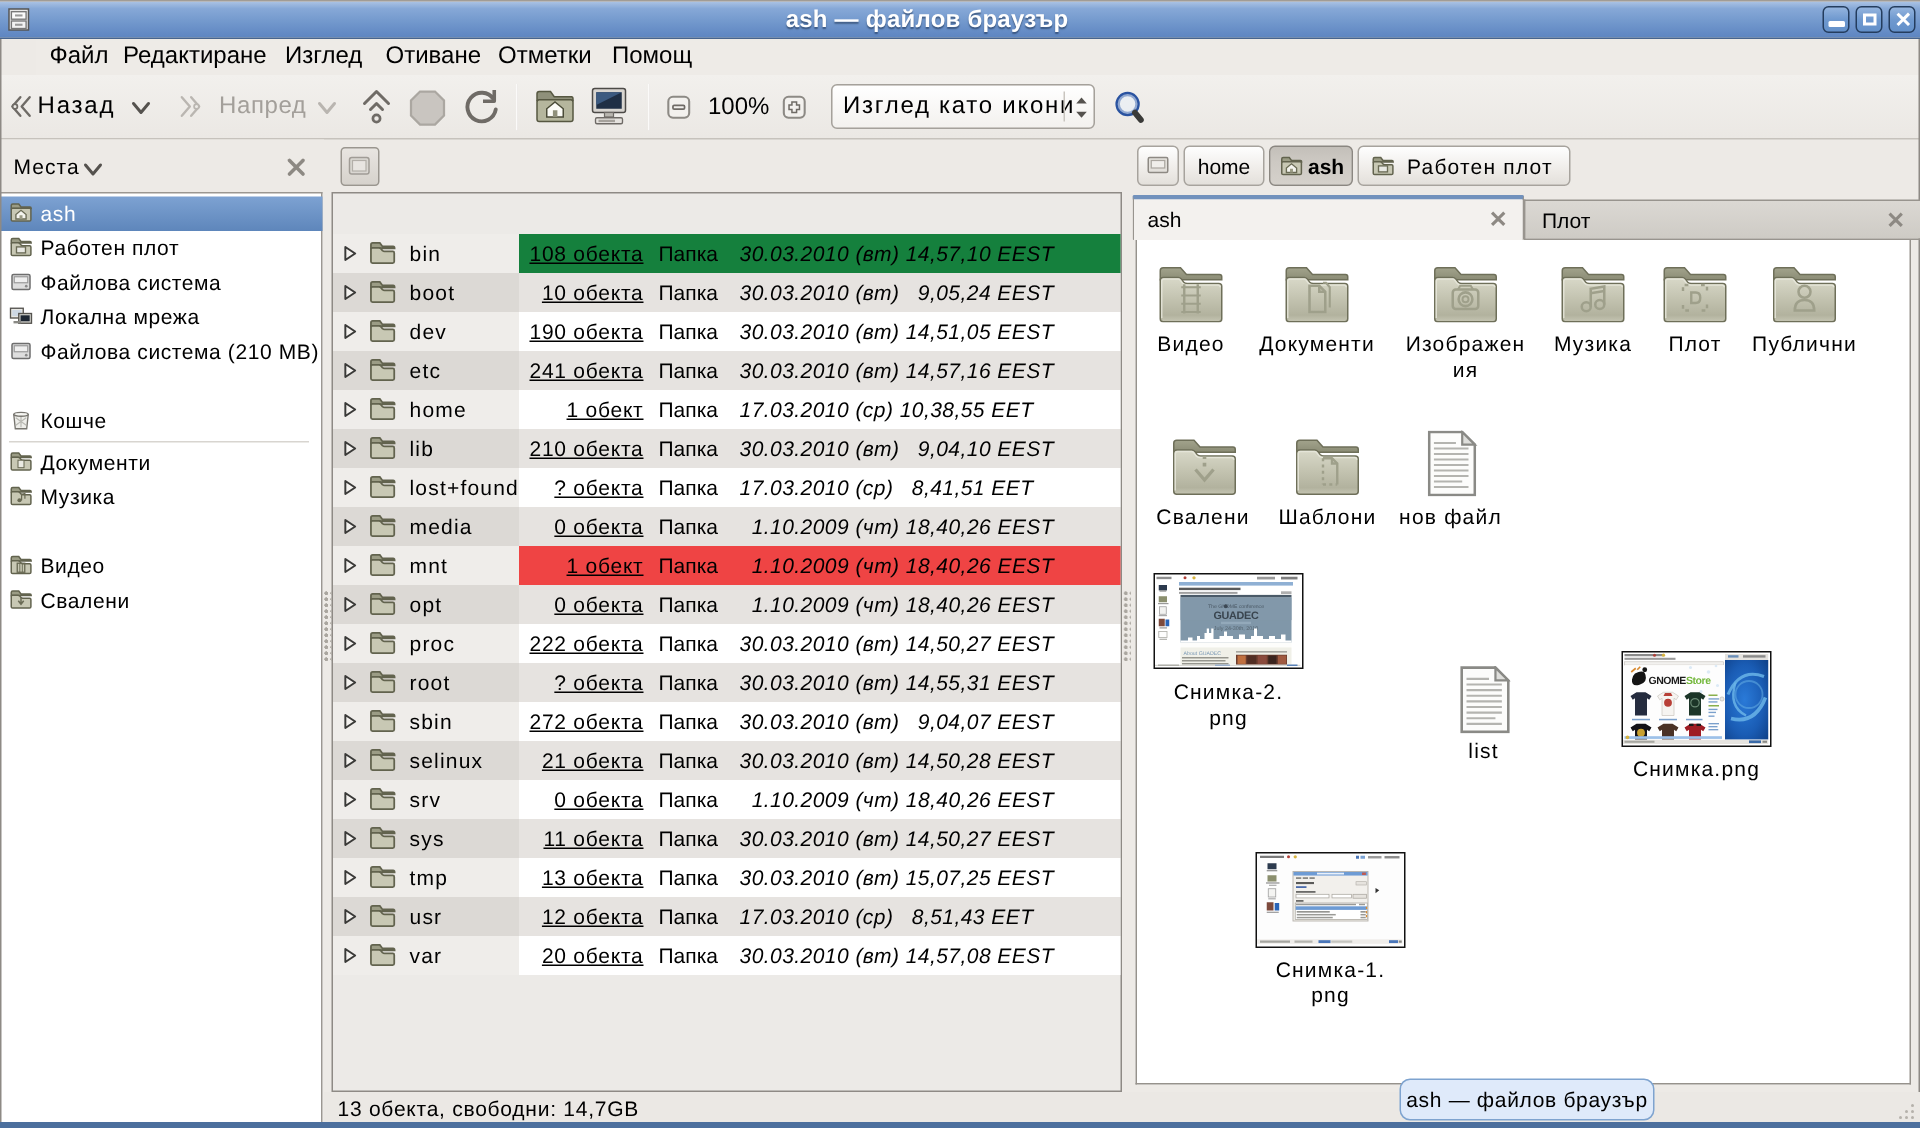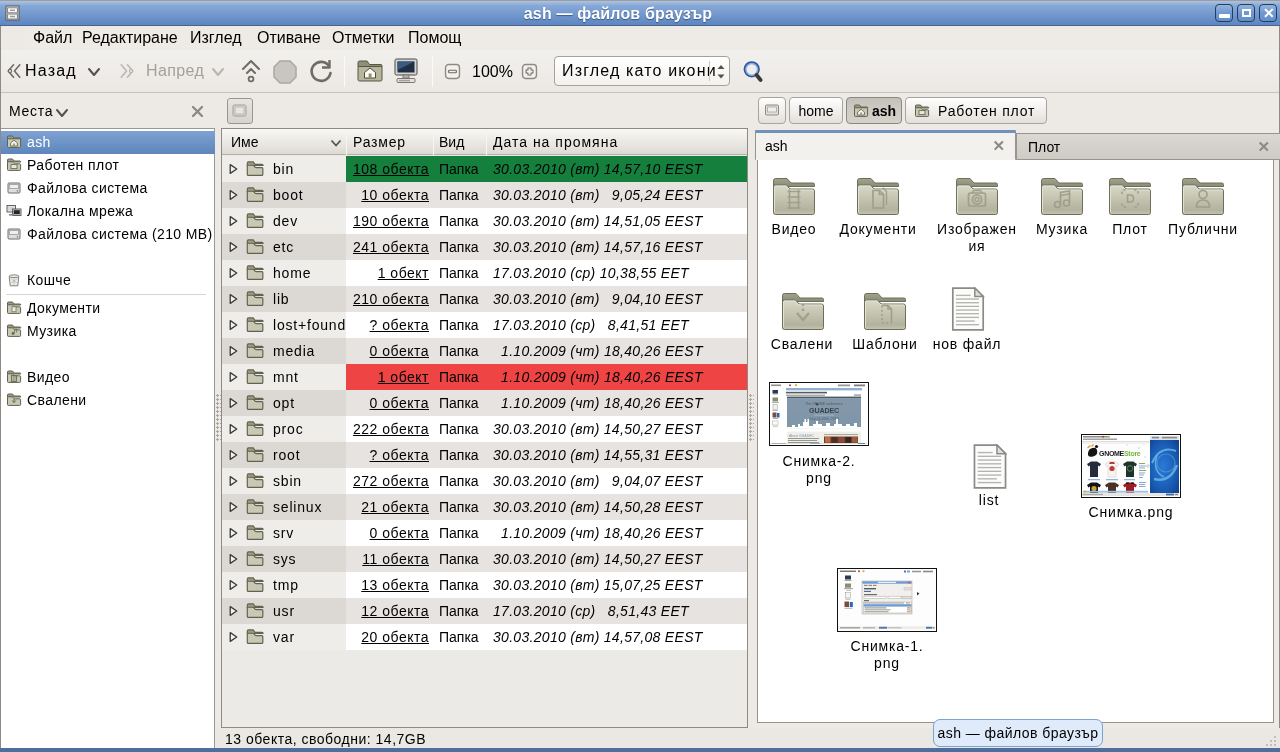--- a/index.html
+++ b/index.html
@@ -318,32 +318,20 @@
 <span class="lbl">Свалени</span>
     </div>
 </div>
 <div id="paneltopbtn" class="abs">
 <svg style="position:absolute;left:4px;top:4px" width="16" height="16" viewBox="0 0 16 16">
 <rect x="1" y="2" width="13" height="11" rx="1.5" fill="#dad7d2" stroke="#a09c96"></rect>
 <rect x="3" y="4" width="9" height="7" fill="#e8e5e1" stroke="#b3afa9" stroke-width=".8"></rect>
 </svg>
   </div>
 <div id="treepanel" class="abs">
-<div id="treehead">
-<span style="position:absolute;left:9px;top:5px">Име</span>
-<svg style="position:absolute;left:108px;top:10px" width="12" height="8" viewBox="0 0 12 8">
-<path d="M1.5 1.5 L6 6.5 L10.5 1.5" fill="none" stroke="#55524e" stroke-width="1.8" stroke-linejoin="round"></path>
-      </svg>
-<span style="position:absolute;left:131px;top:5px;letter-spacing:0.8px">Размер</span>
-<span style="position:absolute;left:217px;top:5px">Вид</span>
-<span style="position:absolute;left:271px;top:5px;letter-spacing:1px">Дата на промяна</span>
-<div class="hsep" style="left:124px"></div>
-<div class="hsep" style="left:211px"></div>
-<div class="hsep" style="left:264px"></div>
-</div>
 <div class="trow" style="top:27px;background:#15803d">
 <div class="ncol"></div>
       <svg class="exp" width="11" height="12" viewBox="0 0 10 11">
         <path d="M2 1.5 L8 5.5 L2 9.5 Z" fill="#f4f2ef" stroke="#3a3a38" stroke-width="1.2" stroke-linejoin="round"></path>
       </svg>
 <svg class="fico" width="20" height="16" viewBox="0 0 16 13.5">
         <use href="#smallfolder" transform="translate(0,-1.2)"></use>
       </svg>
 <span class="nm">bin</span>
       <span class="sz">108 обекта</span>

